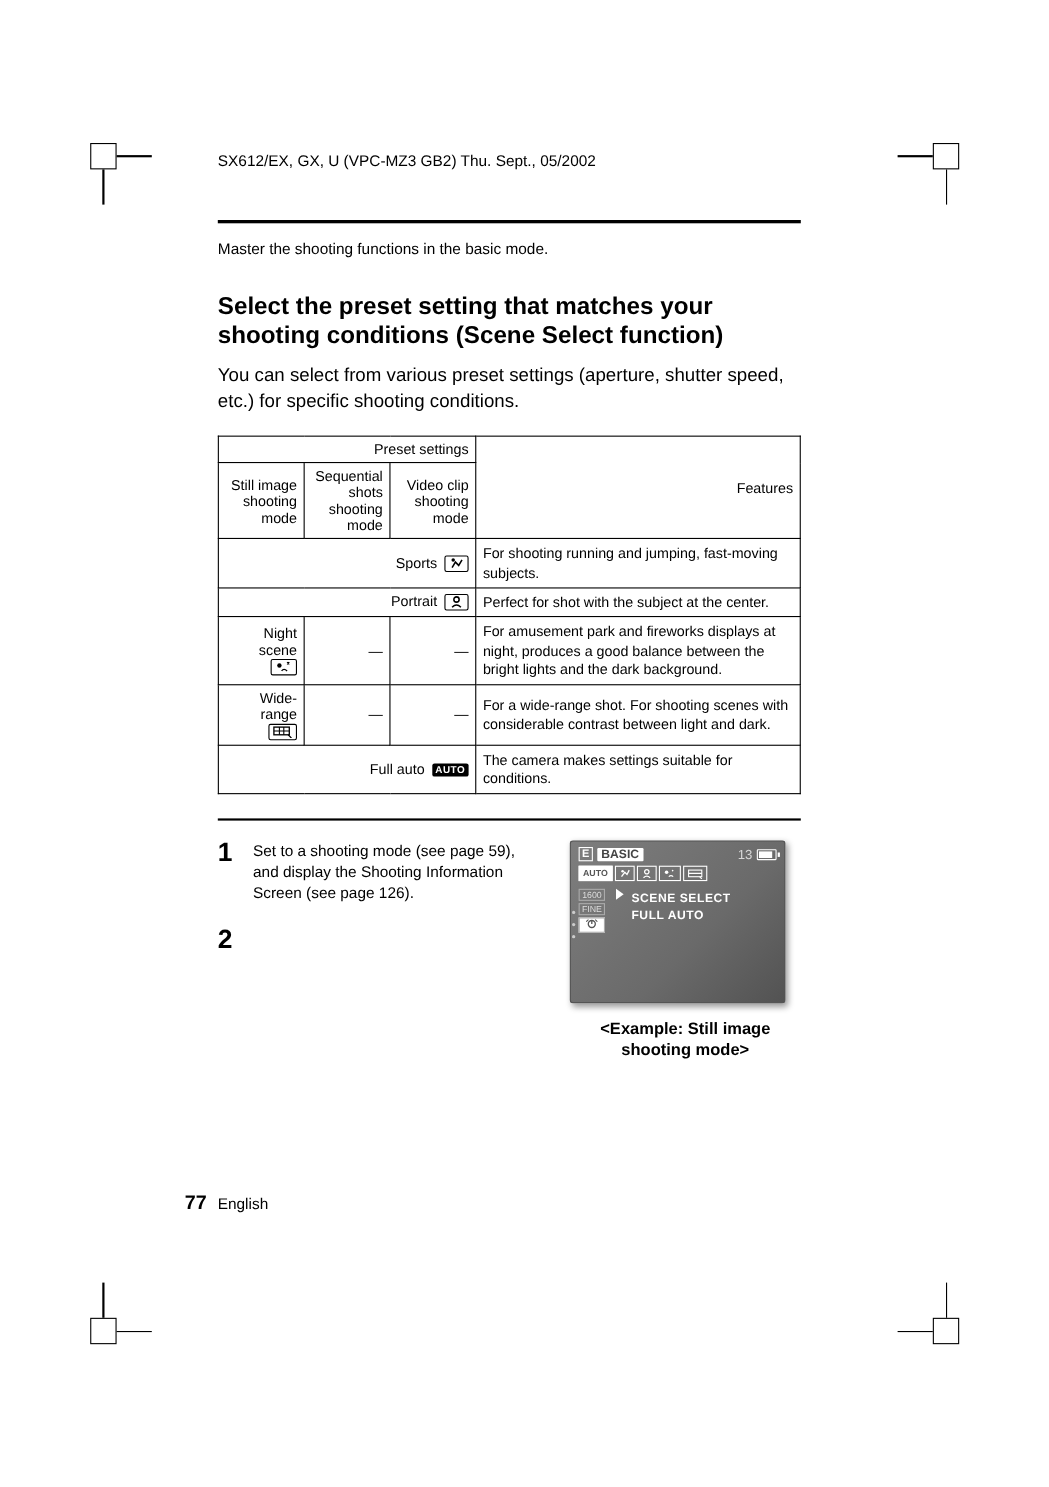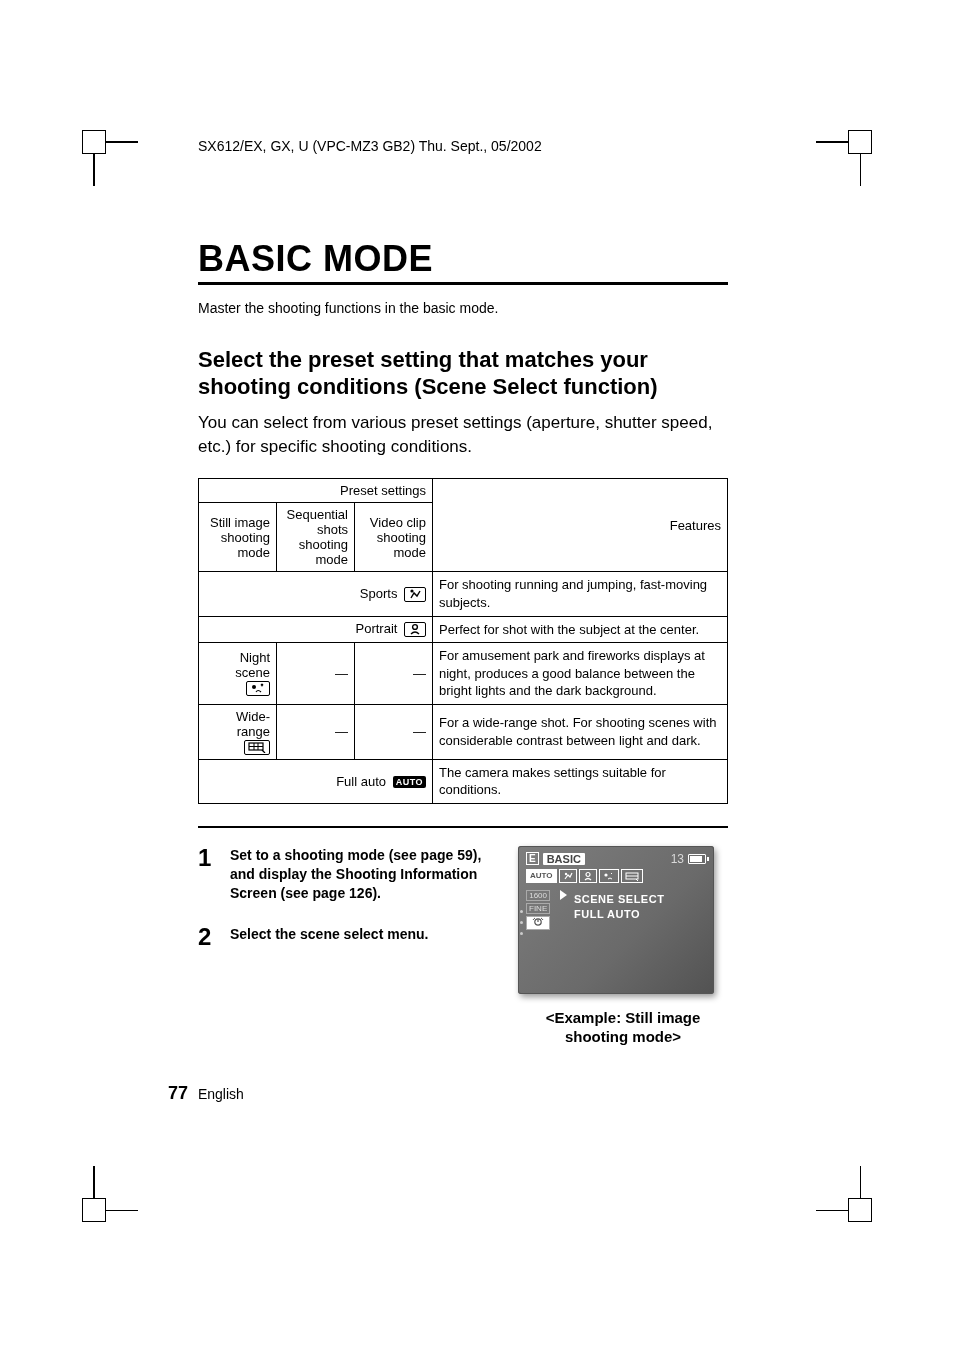--- a/index.html
+++ b/index.html
@@ -34,21 +34,21 @@
   .crop-br .stub-v { bottom: 24px; right: 11px; }
 
   .page {
     position: absolute;
     left: 198px;
     top: 138px;
     width: 530px;
   }
   .doc-header {
     font-size: 14px;
-    margin-bottom: 84px;
+    margin-bottom: 46px;
   }
   h1 {
     font-family: "Arial Narrow", Arial, sans-serif;
     font-stretch: condensed;
     font-weight: 700;
     font-size: 36px;
     margin: 0 0 2px 0;
     letter-spacing: 0.5px;
   }
   .thick-rule { border: 0; border-top: 3px solid #000; margin: 0 0 14px 0; }
@@ -103,21 +103,21 @@
     margin-left: 3px;
     letter-spacing: 0.5px;
   }
 
   .steps-wrap { margin-top: 22px; }
   .steps-rule { border: 0; border-top: 2px solid #000; margin: 0 0 18px 0; }
   .steps-row { display: flex; gap: 30px; }
   .steps-col { flex: 1; }
   .step { display: flex; gap: 14px; margin-bottom: 22px; }
   .step-num { font-size: 24px; font-weight: 700; line-height: 1; width: 18px; }
-  .step-text { font-size: 14px; font-weight: 700; line-height: 1.35; flex: 1; }
+  .step-text { font-size: 14px; font-weight: 400; line-height: 1.35; flex: 1; }
 
   .lcd-col { width: 210px; flex: none; }
   .lcd {
     width: 196px;
     height: 148px;
     background: linear-gradient(135deg, #7e7e7e 0%, #6a6a6a 60%, #525252 100%);
     border-radius: 3px;
     box-shadow: 2px 3px 6px rgba(0,0,0,0.4), inset 0 0 0 1px #555;
     position: relative;
     color: #fff;
@@ -191,21 +191,20 @@
   </div>
 <div class="crop-mark crop-br">
     <div class="box"></div>
     <div class="stub-h"></div>
     <div class="stub-v"></div>
   </div>
 
 <div class="page">
   <div class="doc-header">SX612/EX, GX, U (VPC-MZ3 GB2)    Thu. Sept., 05/2002</div>
 
-  <h1>BASIC MODE</h1>
   <hr class="thick-rule">
   <p class="master">Master the shooting functions in the basic mode.</p>
 
   <h2>Select the preset setting that matches your shooting conditions (Scene Select function)</h2>
   <p class="desc">You can select from various preset settings (aperture, shutter speed, etc.) for specific shooting conditions.</p>
 
   <table class="preset">
     <colgroup>
         <col class="col-a">
         <col class="col-b">
@@ -270,21 +269,20 @@
   <div class="steps-wrap">
     <hr class="steps-rule">
     <div class="steps-row">
       <div class="steps-col" id="steps-col">
           <div class="step">
             <div class="step-num">1</div>
             <div class="step-text">Set to a shooting mode (see page 59), and display the Shooting Information Screen (see page 126).</div>
           </div>
           <div class="step">
             <div class="step-num">2</div>
-            <div class="step-text">Select the scene select menu.</div>
           </div>
         </div>
       <div class="lcd-col">
         <div class="lcd">
           <div class="top-row">
             <span class="e-box">E</span>
             <span class="basic-chip">BASIC</span>
             <span class="spacer"></span>
             <span class="count">13</span>
             <span class="batt">

